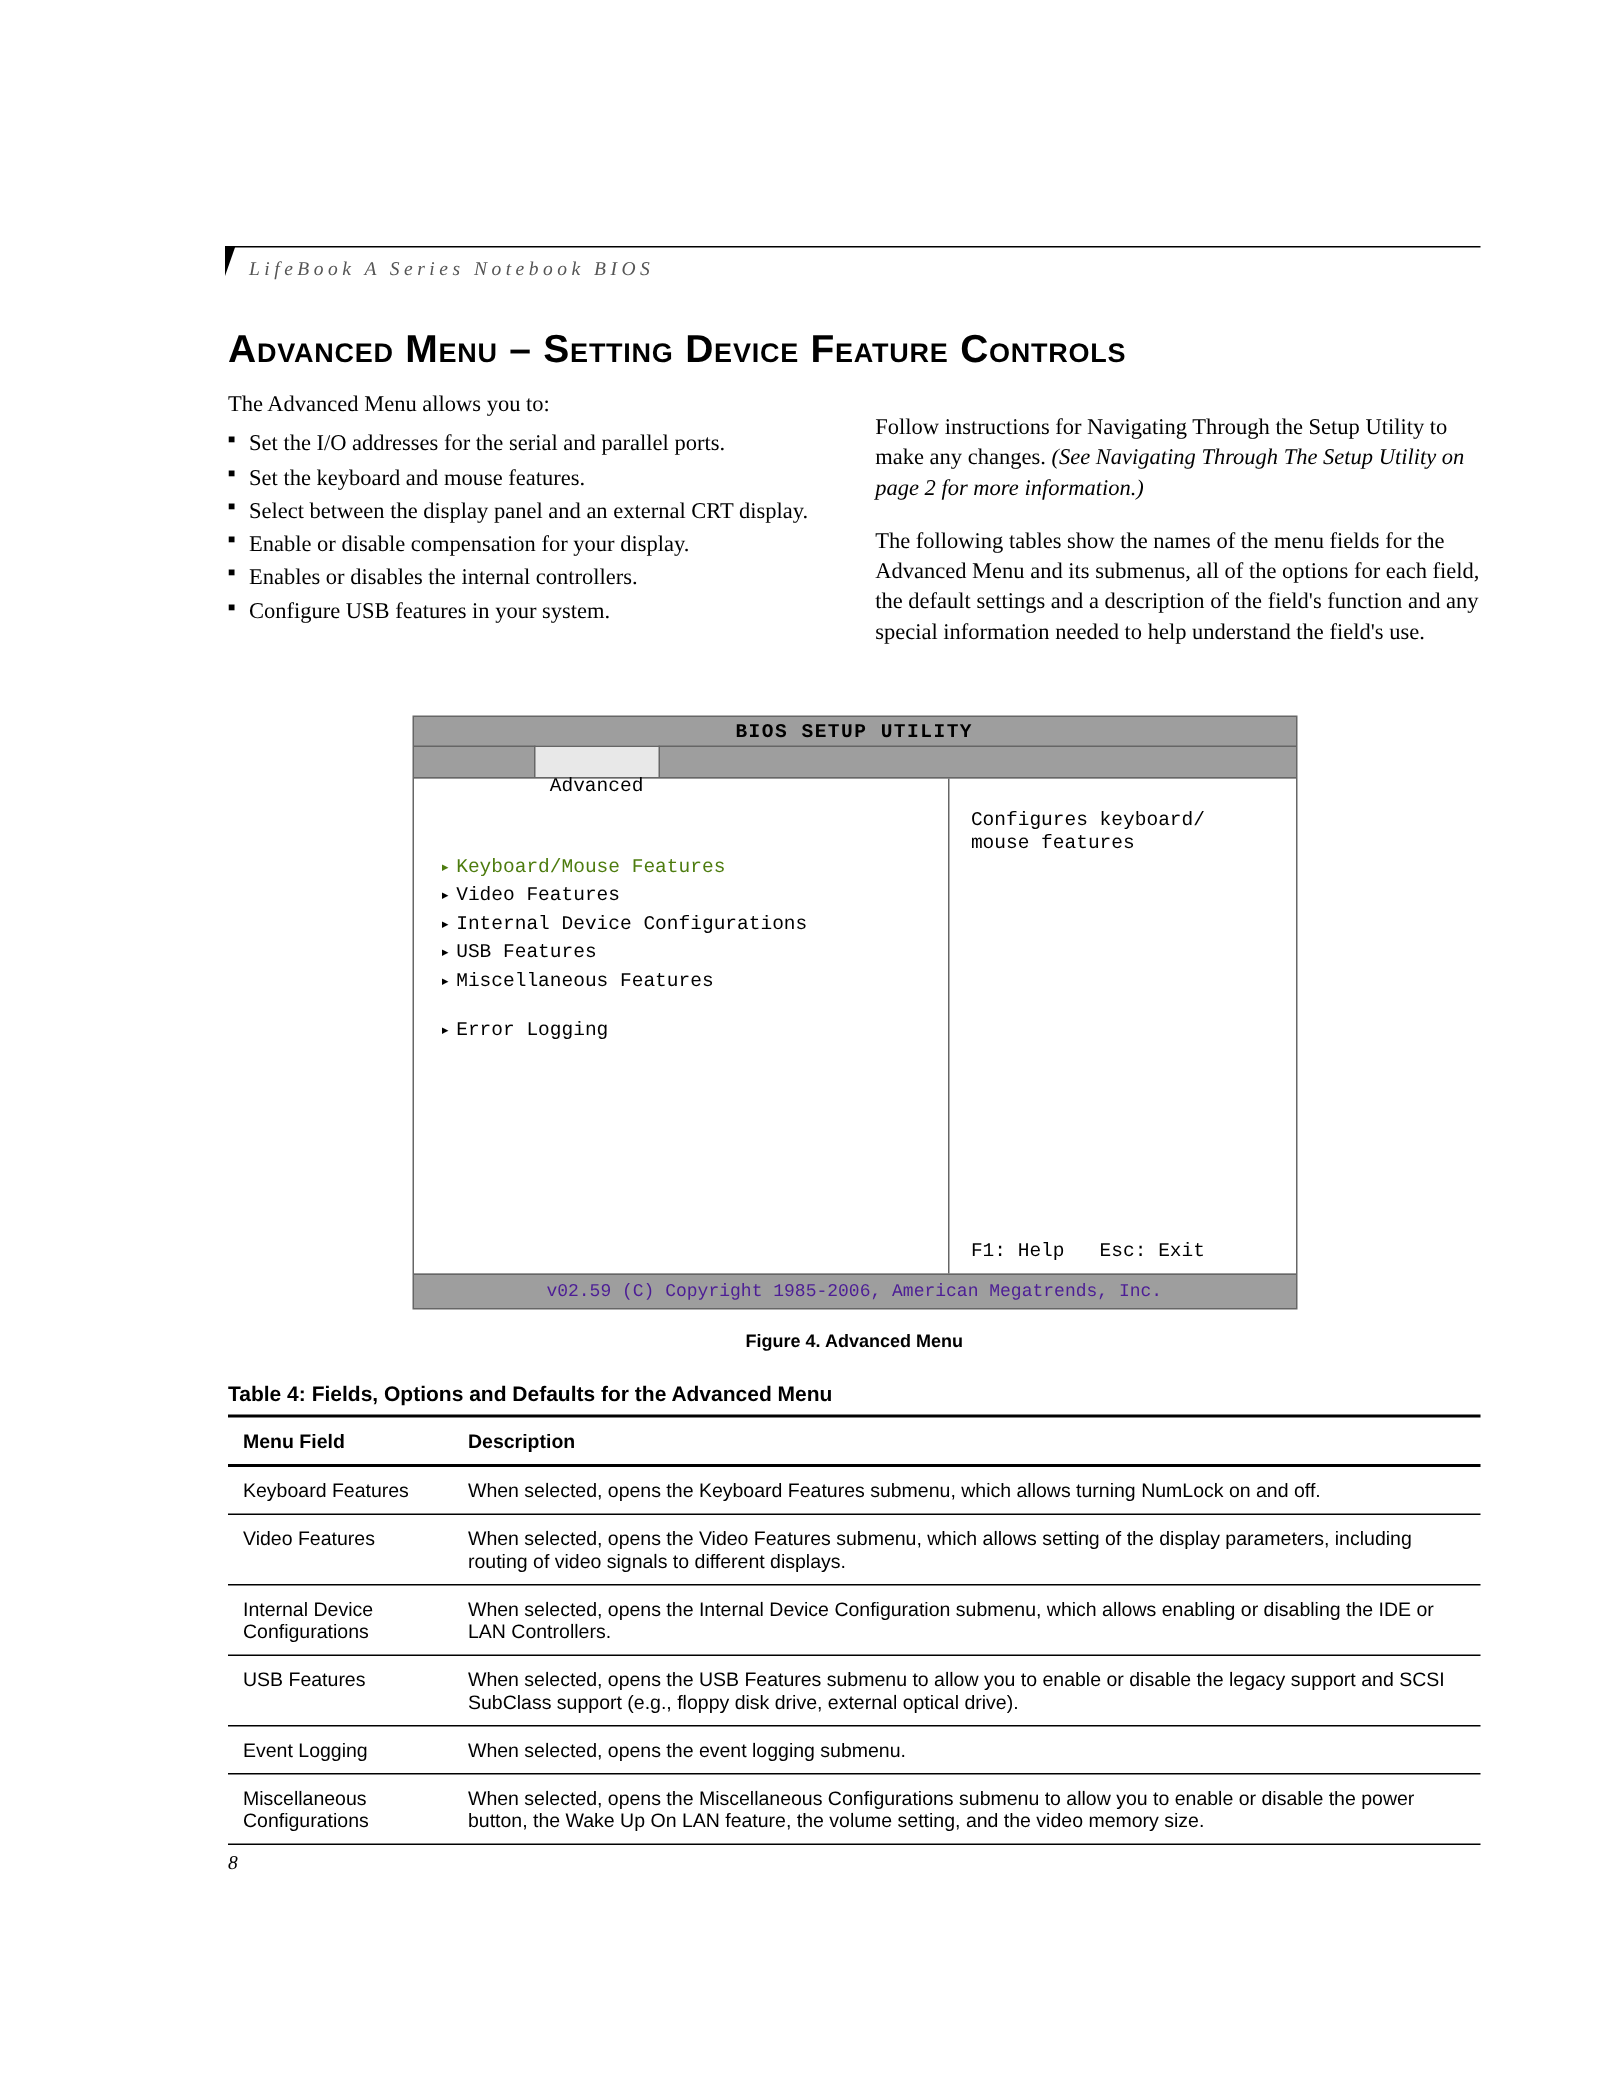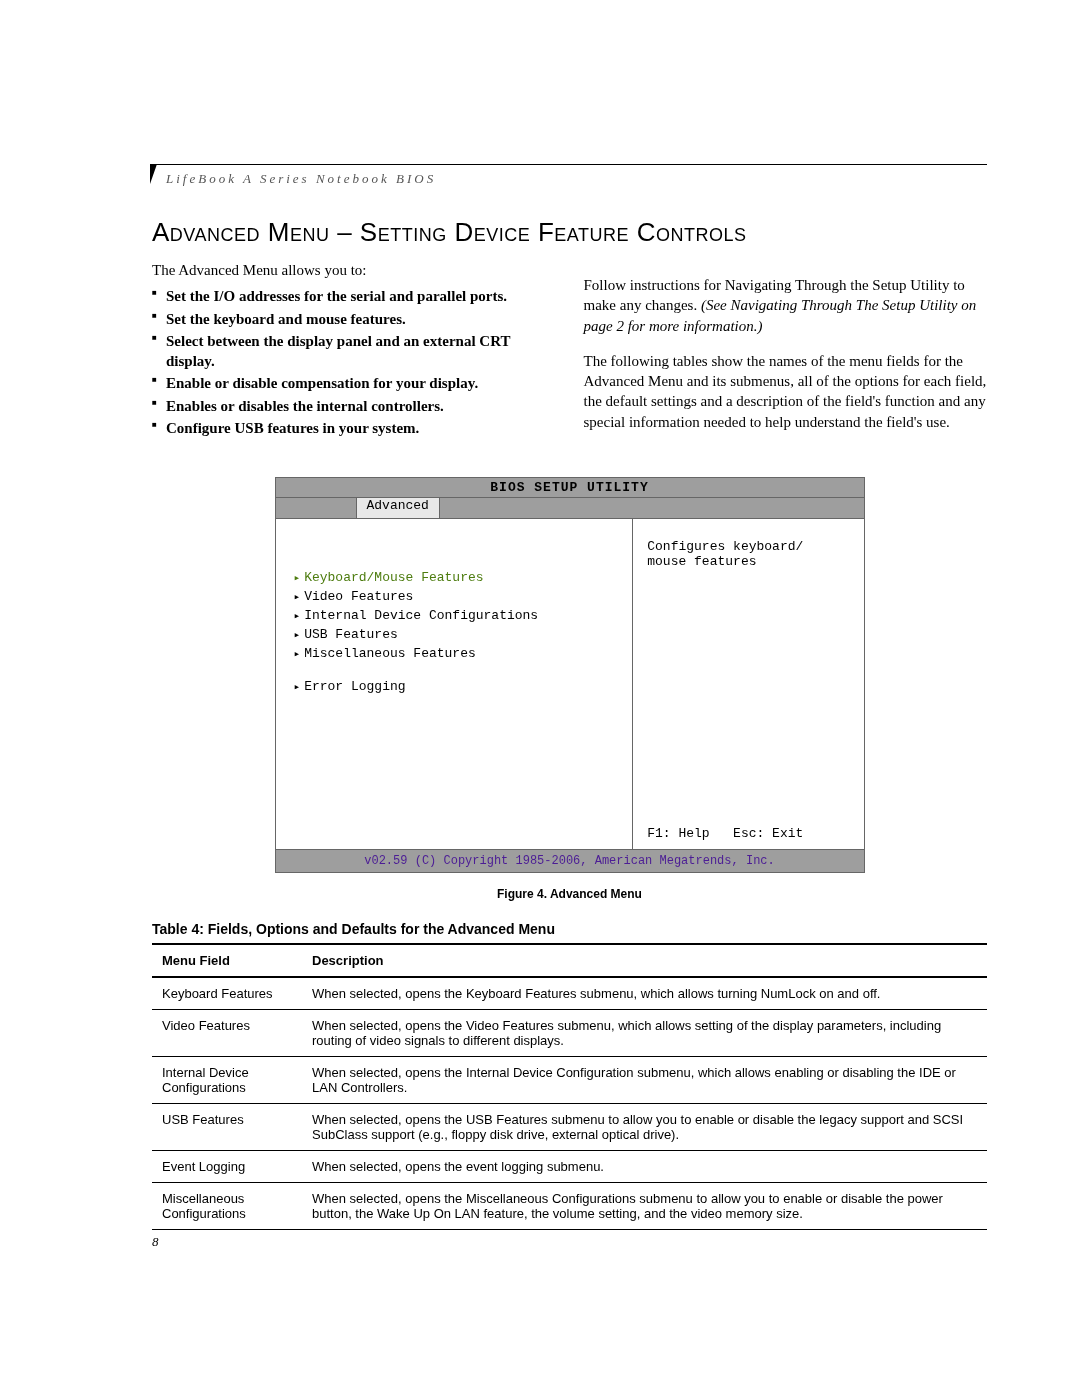--- a/index.html
+++ b/index.html
@@ -39,39 +39,38 @@
   .running-head {
     font-family: Georgia, serif;
     font-style: italic;
     font-size: 13px;
     letter-spacing: 3px;
     color: #555;
     margin: 6px 0 30px 14px;
   }
   .title {
     font-family: "Trebuchet MS", Arial, sans-serif;
-    font-weight: normal;
+    font-weight: bold;
     font-size: 26px;
     letter-spacing: 0.5px;
     margin: 0 0 12px 0;
     font-variant: small-caps;
   }
   .two-col {
     display: flex;
     gap: 28px;
     font-size: 15px;
     line-height: 1.35;
   }
   .col { flex: 1; }
   .intro { margin: 0 0 6px 0; }
   ul.bullets {
     list-style: none;
     padding: 0;
     margin: 0;
-    font-weight: bold;
   }
   ul.bullets li {
     position: relative;
     padding-left: 14px;
     margin: 2px 0;
   }
   ul.bullets li::before {
     content: "■";
     position: absolute;
     left: 0;
@@ -103,21 +102,21 @@
     background: #9e9e9e;
     display: flex;
     border-bottom: 1px solid #666;
     height: 20px;
   }
   .tab-spacer { width: 80px; }
   .tab-active {
     background: #e8e8e8;
     border: 1px solid #666;
     border-bottom: none;
-    padding: 0 10px 0 10px;
+    padding: 18px 10px 0 10px;
     margin-top: -1px;
   }
   .bios-body {
     display: flex;
     height: 330px;
   }
   .bios-left {
     flex: 1.6;
     padding: 20px 12px 8px 18px;
     position: relative;

